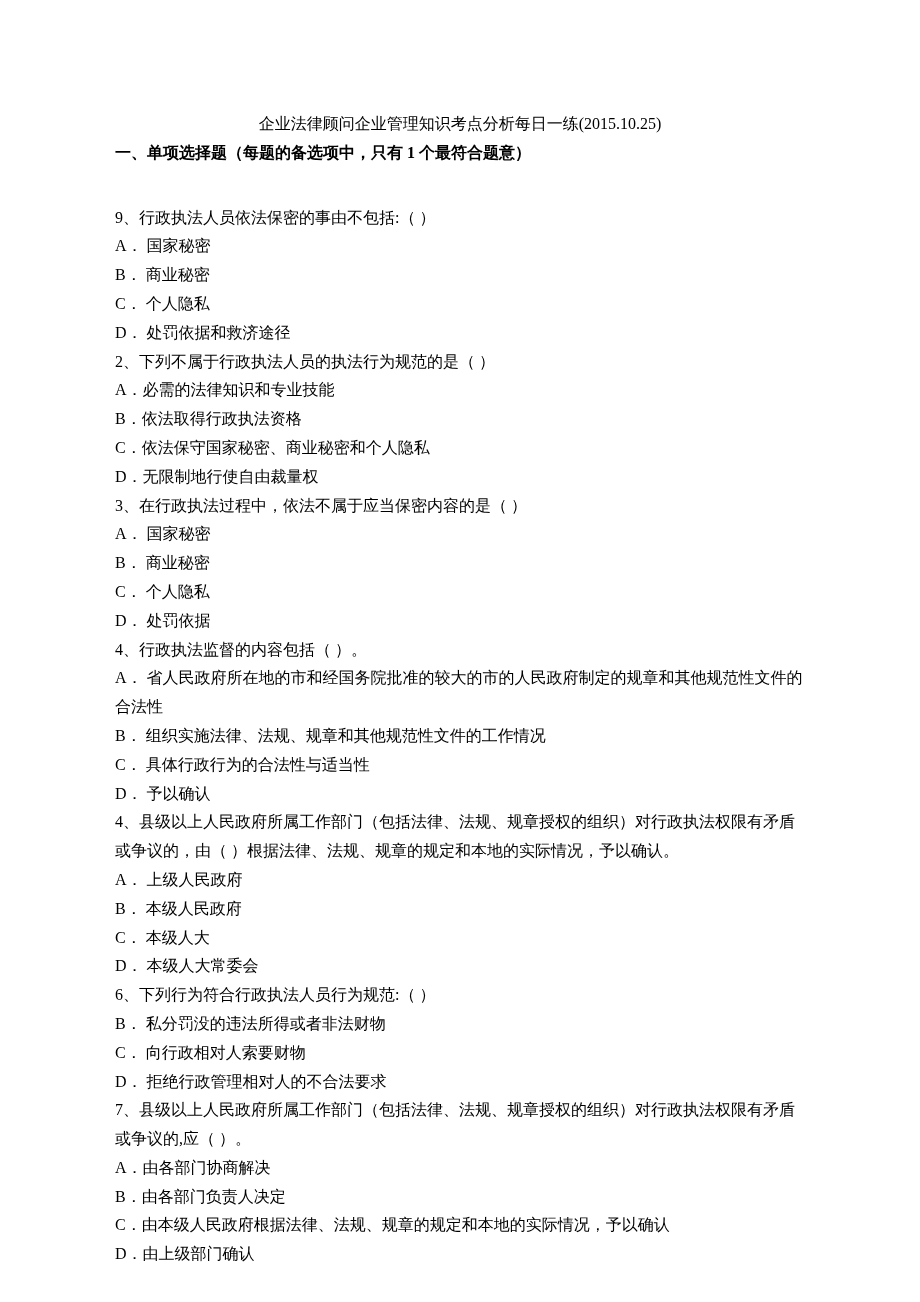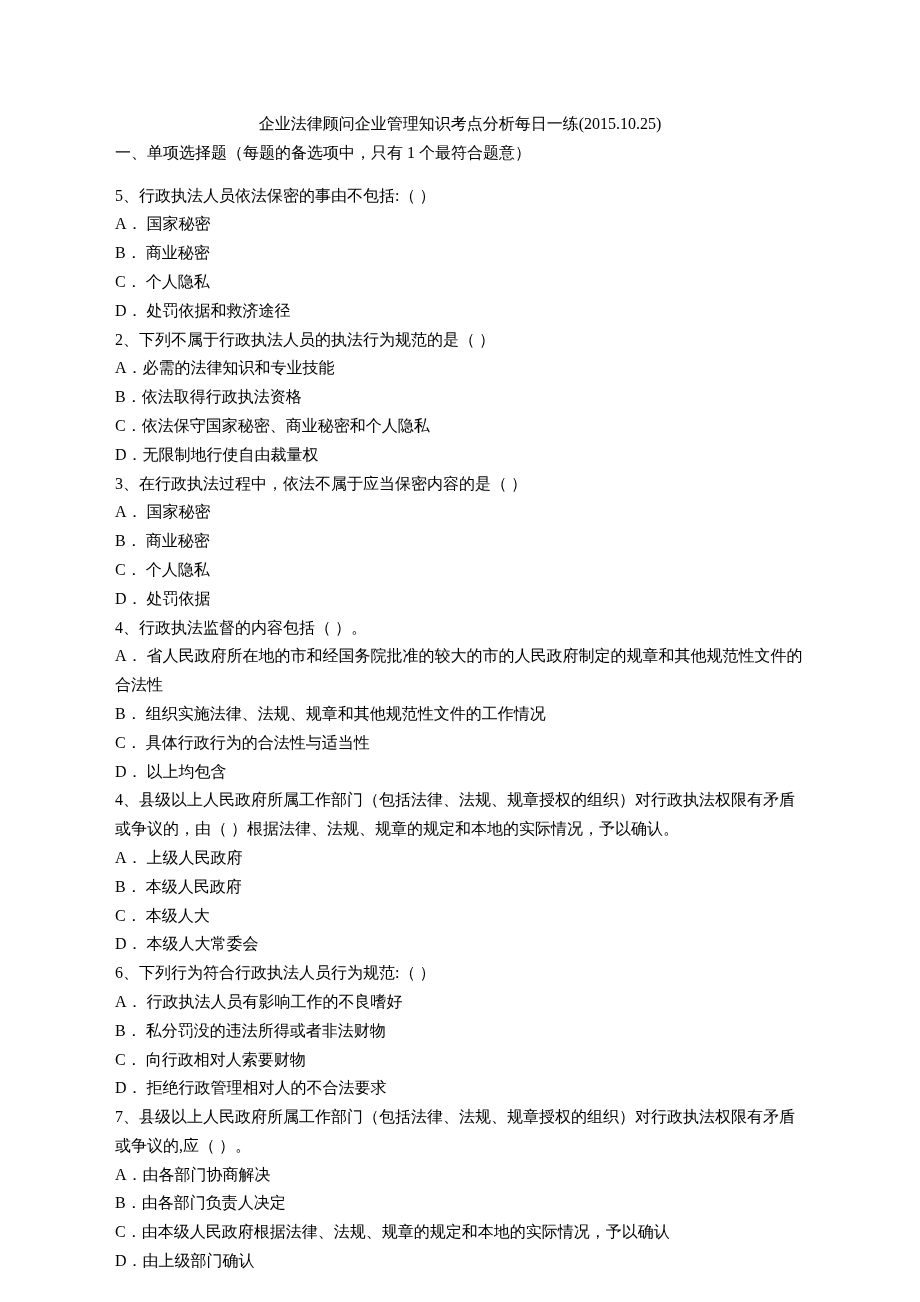--- a/index.html
+++ b/index.html
@@ -10,39 +10,40 @@
       background: #fff;
       width: 920px;
       margin: 0;
       padding: 110px 115px 60px 115px;
       box-sizing: border-box;
     }
     .title {
       text-align: center;
     }
     .section-header {
-      margin-bottom: 14px;
+      margin-bottom: 36px;
+      font-weight: bold;
     }
     .question-block {
     }
     .q-stem {
     }
     .q-option {
     }
   </style>
 </head>
 <body>
 
 <div class="title">企业法律顾问企业管理知识考点分析每日一练(2015.10.25)</div>
 
 <div class="section-header">一、单项选择题（每题的备选项中，只有 1 个最符合题意）</div>
 
 <div id="questions">
     <div class="question-block">
-      <div class="q-stem">5、行政执法人员依法保密的事由不包括:（ ）</div>
+      <div class="q-stem">9、行政执法人员依法保密的事由不包括:（ ）</div>
       <div class="q-option">A．  国家秘密</div>
       <div class="q-option">B．  商业秘密</div>
       <div class="q-option">C．  个人隐私</div>
       <div class="q-option">D．  处罚依据和救济途径</div>
     </div>
     <div class="question-block">
       <div class="q-stem">2、下列不属于行政执法人员的执法行为规范的是（ ）</div>
       <div class="q-option">A．必需的法律知识和专业技能</div>
       <div class="q-option">B．依法取得行政执法资格</div>
       <div class="q-option">C．依法保守国家秘密、商业秘密和个人隐私</div>
@@ -53,32 +54,31 @@
       <div class="q-option">A．  国家秘密</div>
       <div class="q-option">B．  商业秘密</div>
       <div class="q-option">C．  个人隐私</div>
       <div class="q-option">D．  处罚依据</div>
     </div>
     <div class="question-block">
       <div class="q-stem">4、行政执法监督的内容包括（    ）。</div>
       <div class="q-option">A．  省人民政府所在地的市和经国务院批准的较大的市的人民政府制定的规章和其他规范性文件的合法性</div>
       <div class="q-option">B．  组织实施法律、法规、规章和其他规范性文件的工作情况</div>
       <div class="q-option">C．  具体行政行为的合法性与适当性</div>
-      <div class="q-option">D．  以上均包含</div>
+      <div class="q-option">D．  予以确认</div>
     </div>
     <div class="question-block">
       <div class="q-stem">4、县级以上人民政府所属工作部门（包括法律、法规、规章授权的组织）对行政执法权限有矛盾或争议的，由（    ）根据法律、法规、规章的规定和本地的实际情况，予以确认。</div>
       <div class="q-option">A．  上级人民政府</div>
       <div class="q-option">B．  本级人民政府</div>
       <div class="q-option">C．  本级人大</div>
       <div class="q-option">D．  本级人大常委会</div>
     </div>
     <div class="question-block">
       <div class="q-stem">6、下列行为符合行政执法人员行为规范:（ ）</div>
-      <div class="q-option">A．  行政执法人员有影响工作的不良嗜好</div>
       <div class="q-option">B．  私分罚没的违法所得或者非法财物</div>
       <div class="q-option">C．  向行政相对人索要财物</div>
       <div class="q-option">D．  拒绝行政管理相对人的不合法要求</div>
     </div>
     <div class="question-block">
       <div class="q-stem">7、县级以上人民政府所属工作部门（包括法律、法规、规章授权的组织）对行政执法权限有矛盾或争议的,应（    ）。</div>
       <div class="q-option">A．由各部门协商解决</div>
       <div class="q-option">B．由各部门负责人决定</div>
       <div class="q-option">C．由本级人民政府根据法律、法规、规章的规定和本地的实际情况，予以确认</div>
       <div class="q-option">D．由上级部门确认</div>

